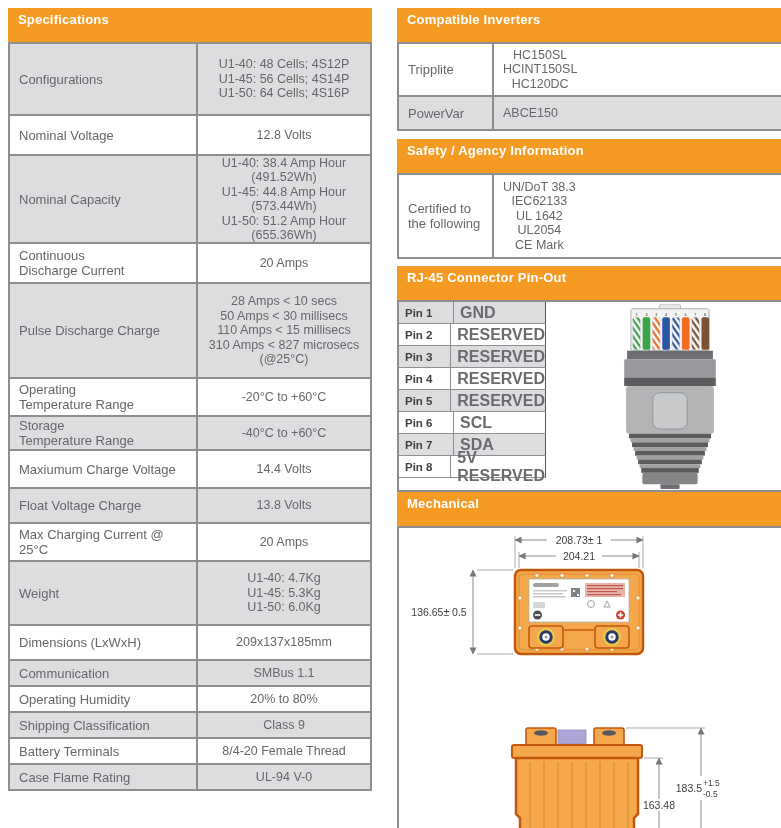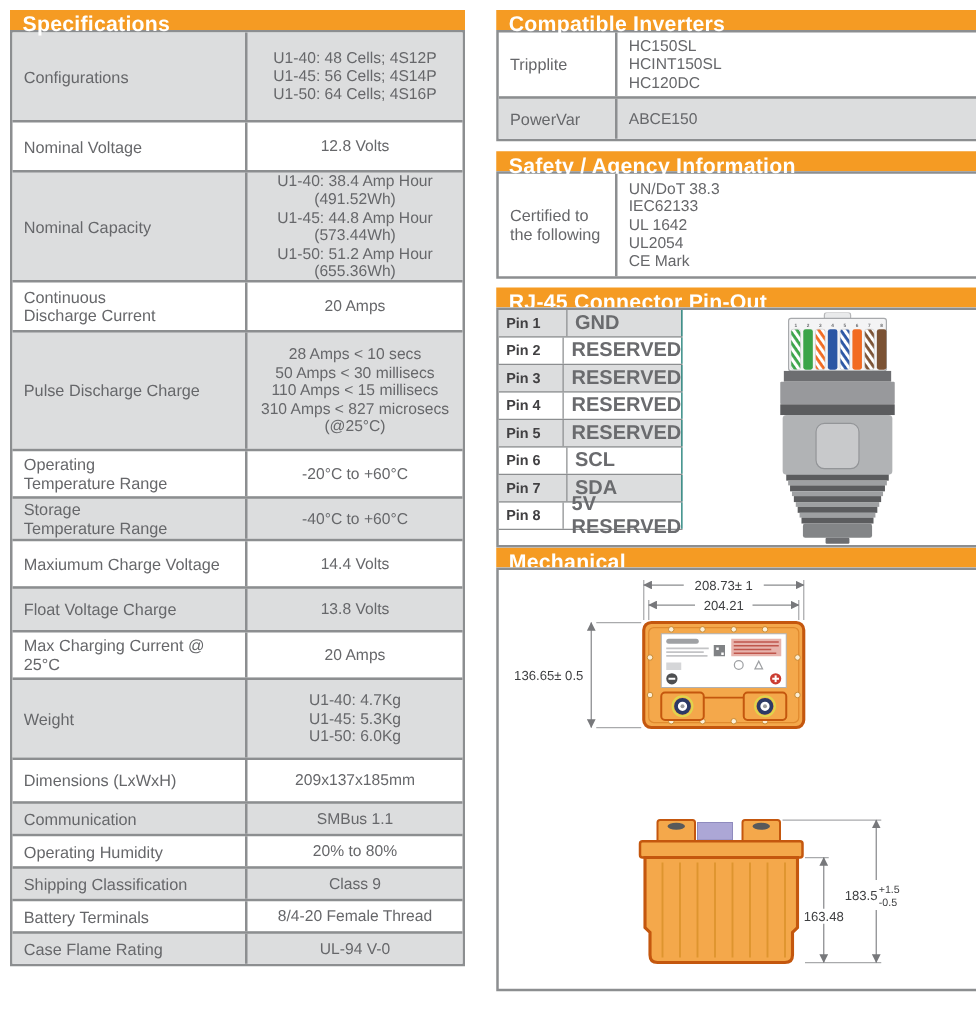--- a/index.html
+++ b/index.html
@@ -3,35 +3,35 @@
 <meta charset="utf-8">
 <style>
   * { margin:0; padding:0; box-sizing:border-box; }
   html,body { background:#ffffff; }
   body { font-family:"Liberation Sans", sans-serif; color:#66676A; }
   .page { position:relative; width:781px; height:828px; background:#fff; overflow:hidden; }
 
   .col-left  { position:absolute; left:8px;  top:8px; width:364px; }
   .col-right { position:absolute; left:397px; top:8px; width:387px; }
 
-  .hdr { height:16px; background:#F59B23; color:#fff; font-weight:bold; font-size:17px;
+  .hdr { height:34px; background:#F59B23; color:#fff; font-weight:bold; font-size:13px;
          line-height:24px; padding-left:10px; letter-spacing:.2px; }
 
   .tbl { border:2px solid #8C8E90; background:#fff; }
   .row { display:flex; border-top:2px solid #8C8E90; }
   .row:first-child { border-top:none; }
   .row.g { background:#DCDDDE; }
   .lab { width:188px; padding:4px 6px 4px 9px; display:flex; align-items:center;
          border-right:2px solid #8C8E90; font-size:13px; line-height:15px; white-space:pre-line; }
   .val { flex:1; display:flex; align-items:center; justify-content:center; text-align:center;
          font-size:12.5px; line-height:14.5px; padding:3px 4px; white-space:pre-line; }
 
   
   .rtbl .lab { width:95px; }
-  .rtbl .val { justify-content:flex-start; text-align:left; padding-left:9px; }
+  .rtbl .val { justify-content:flex-start; text-align:center; padding-left:9px; }
   .mb8 { margin-bottom:8px; } .mb7 { margin-bottom:7px; } .mb5 { margin-bottom:0;font-weight:bold; }
 
   
   .rj45-panel { position:relative; border:2px solid #8C8E90; height:192px; background:#fff; }
   .pin-table { position:absolute; left:0; top:0; width:147px; }
   .pin-row { display:flex; height:22px; border-bottom:1px solid #8C8E90; }
   .pin-row.g { background:#DCDDDE; }
   .pin-c1 { width:55px; border-right:1px solid #8C8E90; font-size:11.5px; color:#414042;
             display:flex; align-items:center; padding-left:6px; }
   .pin-c2 { flex:1; font-size:16px; color:#6A6B6E; display:flex; align-items:center;

